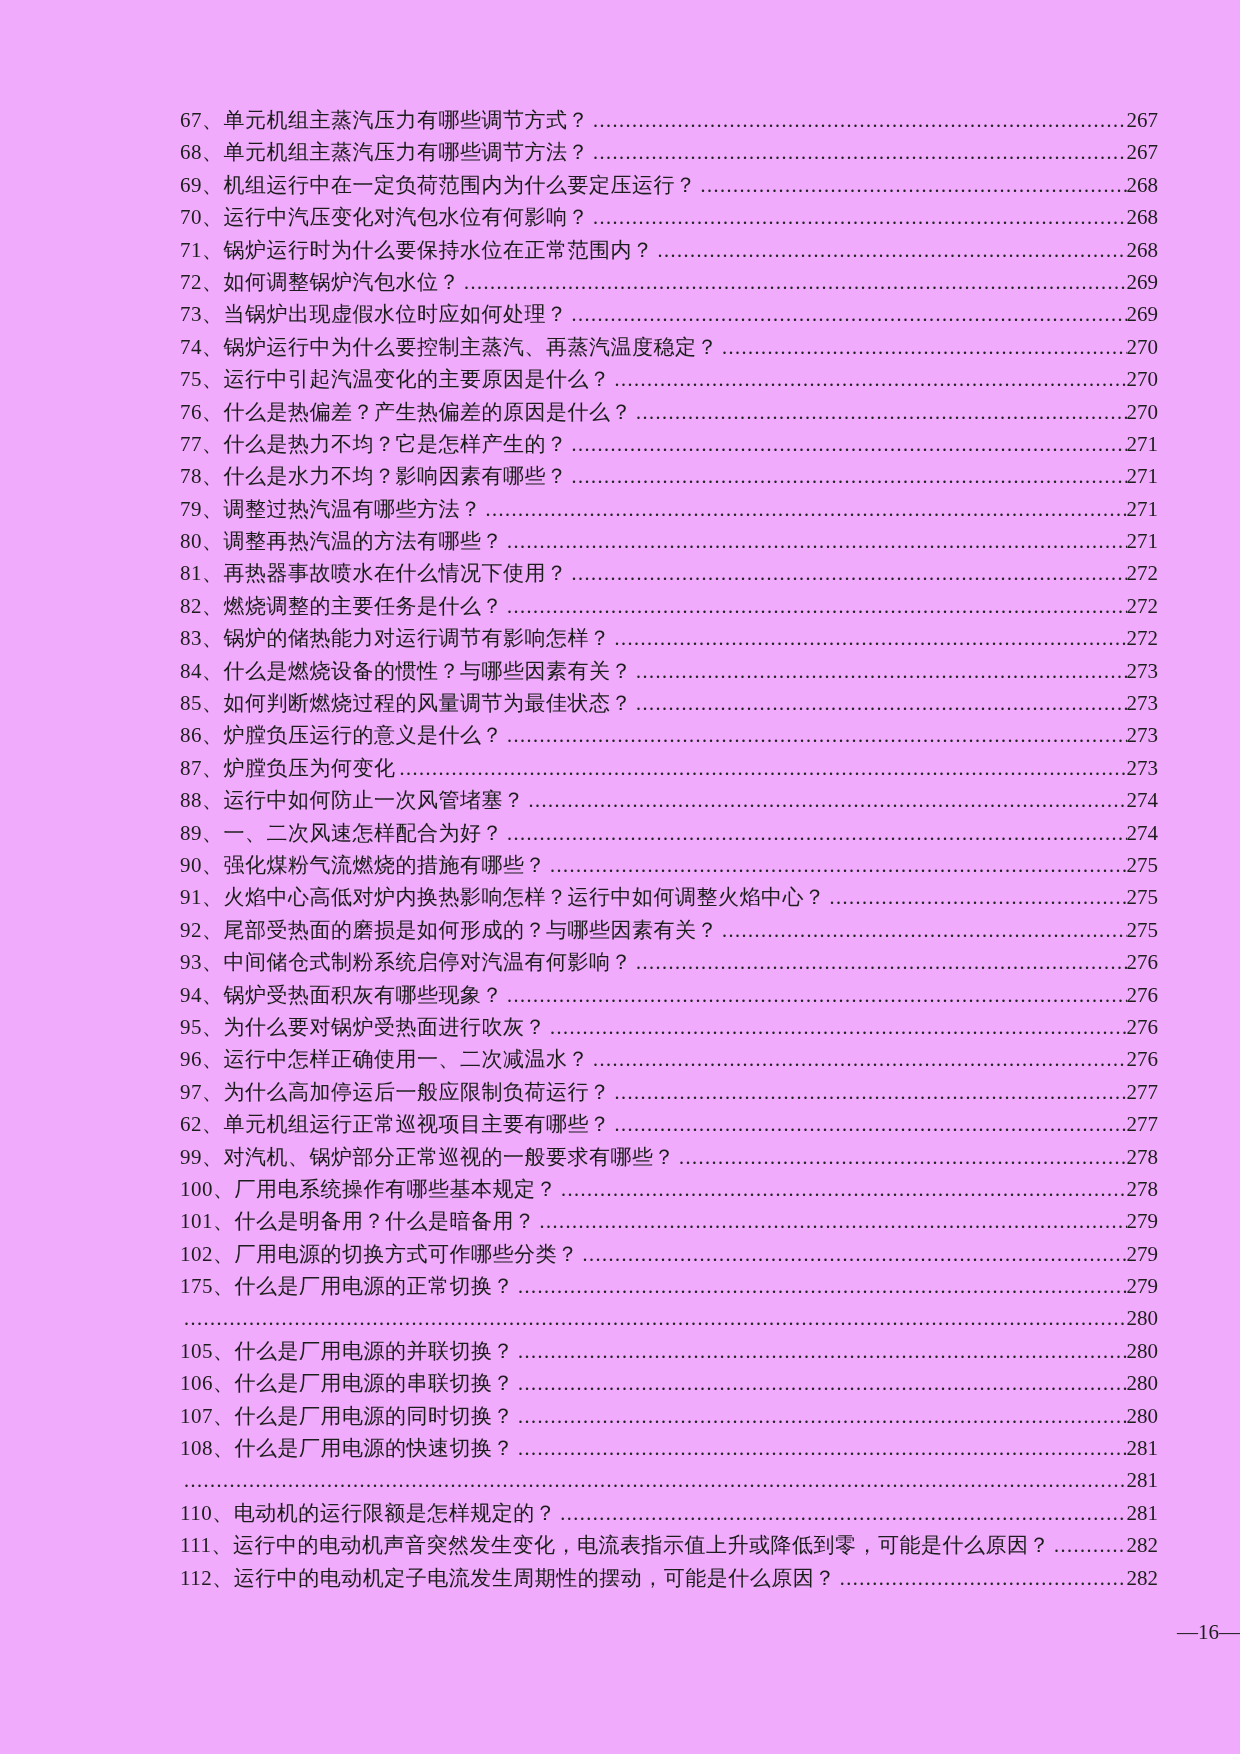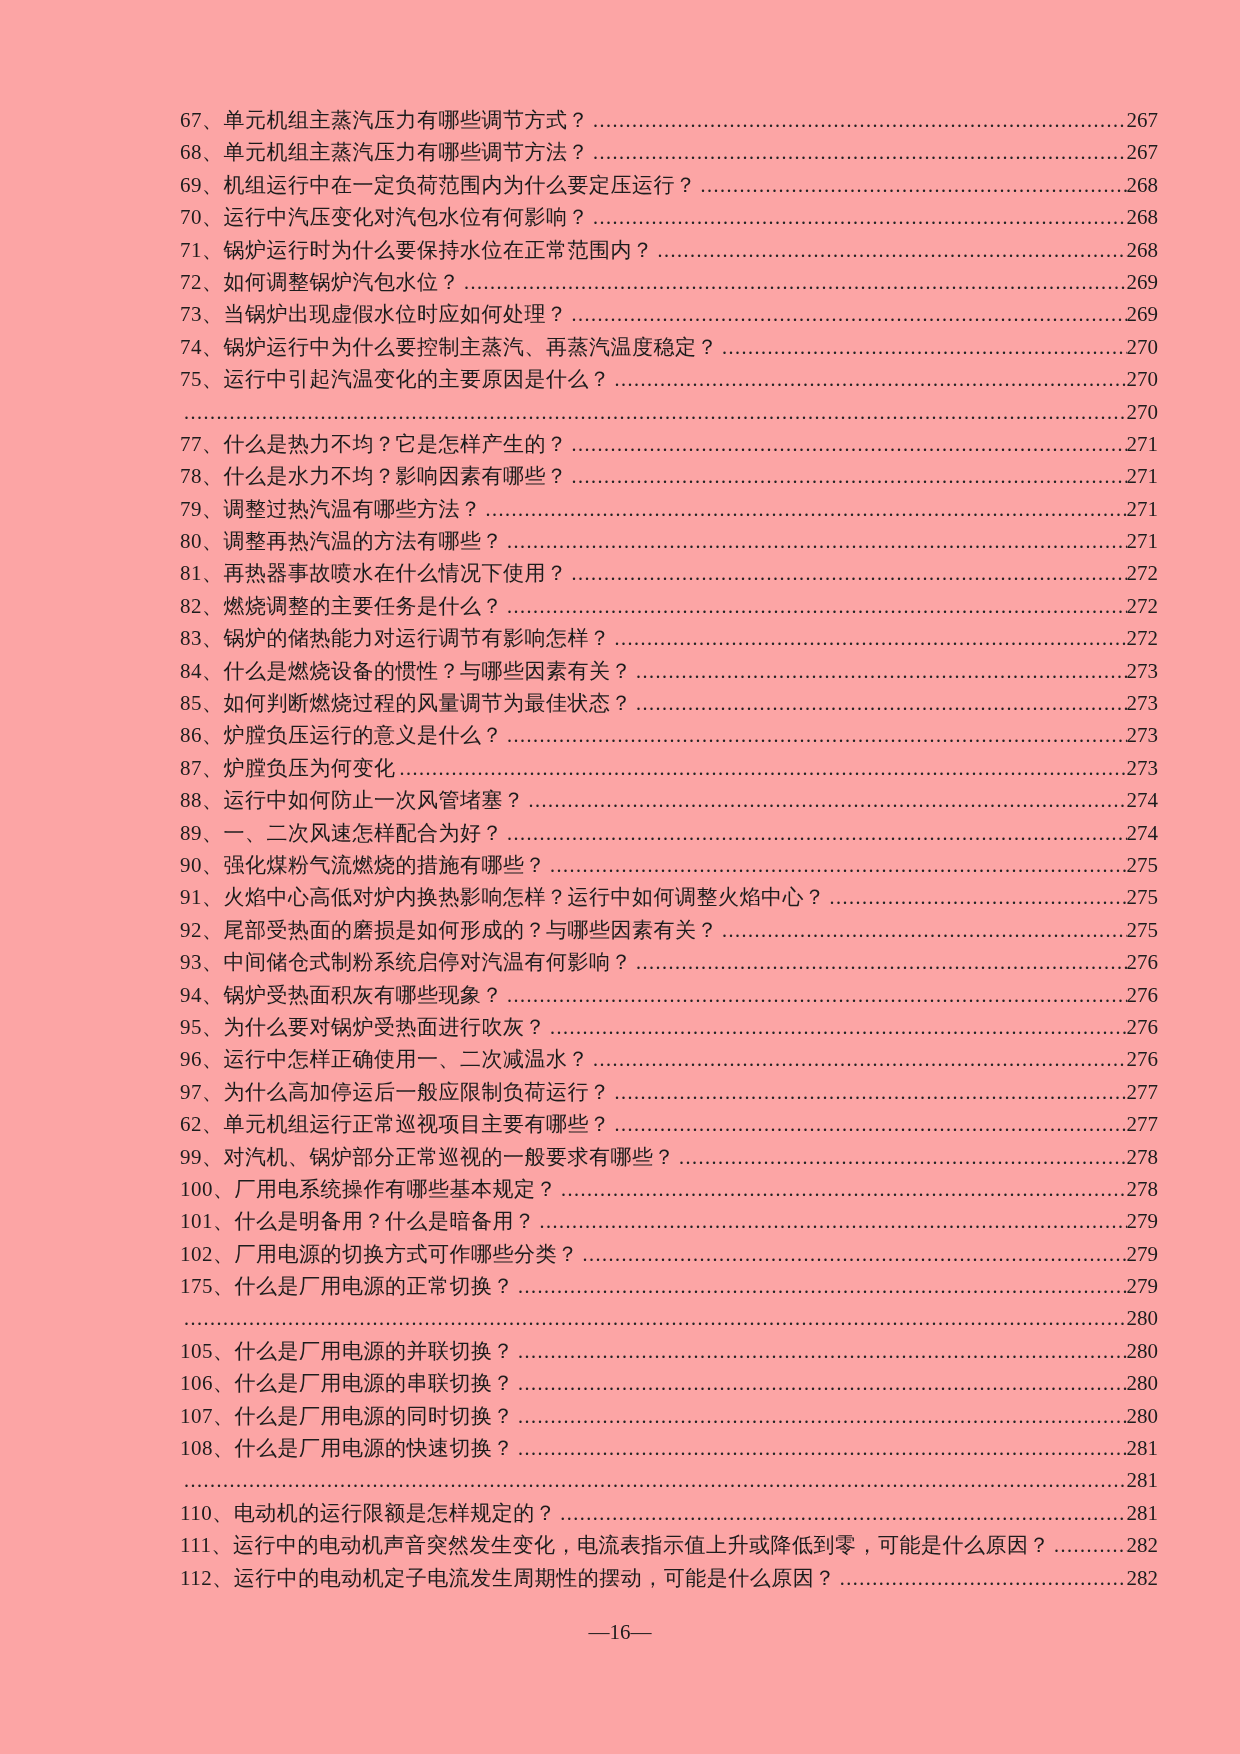--- a/index.html
+++ b/index.html
@@ -5,21 +5,21 @@
   * { margin: 0; padding: 0; box-sizing: border-box; }
   html, body {
     width: 1240px;
     background: #ffffff;
     font-family: "Liberation Serif", "DejaVu Serif", serif;
   }
   .page {
     position: relative;
     width: 1240px;
     height: 1754px;
-    background: #fca5a5;
+    background: #f0abfc;
     color: #1c1c1c;
     overflow: hidden;
   }
   .toc {
     padding: 104px 82px 0 180px;
   }
   .toc-row {
     display: flex;
     align-items: baseline;
     height: 32.4px;
@@ -42,21 +42,21 @@
     font-size: 20px;
     letter-spacing: 1.5px;
     color: #222222;
   }
   .toc-page {
     flex: 0 0 auto;
     font-size: 21px;
   }
   .footer {
     margin-top: 26px;
-    text-align: center;
+    text-align: right;
     font-size: 21px;
     color: #1c1c1c;
   }
 </style>
 </head>
 <body>
 
 <div class="page">
 
   <div class="toc">
@@ -109,20 +109,21 @@
         <span class="toc-page">270</span>
       </div>
 
       <div class="toc-row">
         <span class="toc-title">75、运行中引起汽温变化的主要原因是什么？</span>
         <span class="toc-dots"></span>
         <span class="toc-page">270</span>
       </div>
 
       <div class="toc-row">
+        <span class="toc-title">76、什么是热偏差？产生热偏差的原因是什么？</span>
         <span class="toc-dots"></span>
         <span class="toc-page">270</span>
       </div>
 
       <div class="toc-row">
         <span class="toc-title">77、什么是热力不均？它是怎样产生的？</span>
         <span class="toc-dots"></span>
         <span class="toc-page">271</span>
       </div>
 

